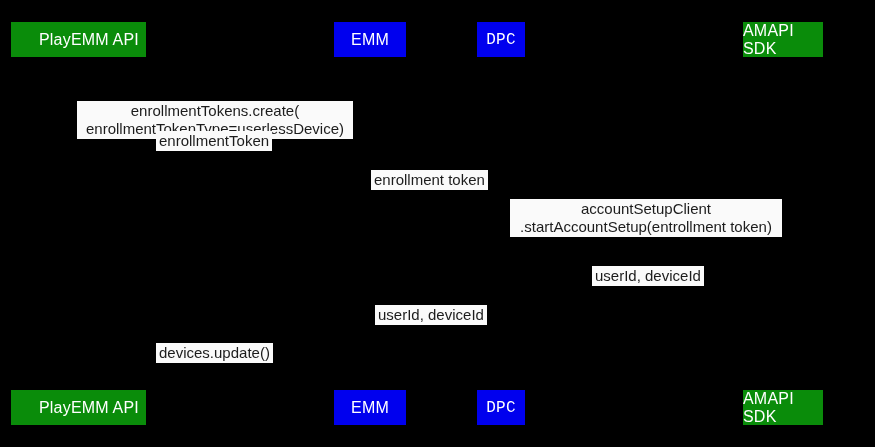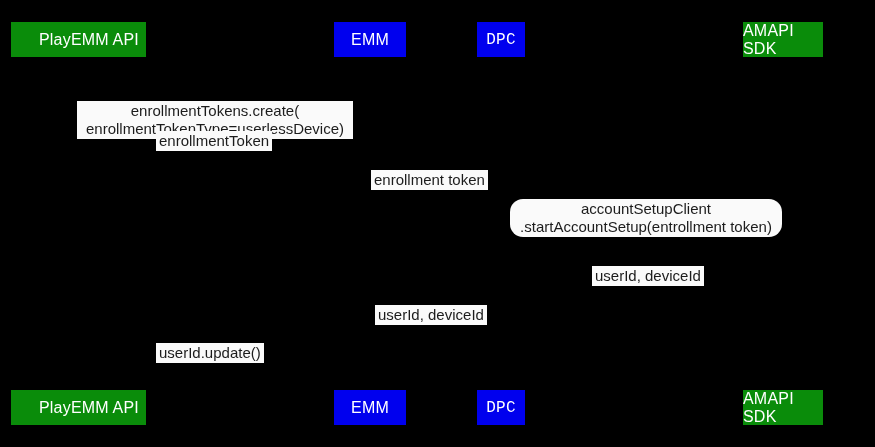--- a/index.html
+++ b/index.html
@@ -41,21 +41,21 @@
     color: #1c1c1c;
     font-size: 15px;
     line-height: 18px;
     text-align: center;
     white-space: pre-line;
     padding: 1px 3px;
   }
   .m1 { left: 77px;  top: 65px;  width: 270px; margin-top: 36px; }
   .m2 { left: 156px; top: 131px; }
   .m3 { left: 371px; top: 170px; }
-  .m4 { left: 510px; top: 199px; width: 266px; border-radius: 13px; }
+  .m4 { left: 510px; top: 199px; width: 266px; }
   .m5 { left: 592px; top: 266px; }
   .m6 { left: 375px; top: 305px; }
   .m7 { left: 156px; top: 343px; }
 </style>
 </head>
 <body>
 
 <div class="stage" style="background: rgb(0, 0, 0);">
 
   <div class="actor row-top pos-playemm" style="background: rgb(10, 140, 10);">PlayEMM API</div>
@@ -64,20 +64,20 @@
   <div class="actor row-top pos-amapi" style="background: rgb(10, 140, 10);">AMAPI SDK</div>
 
   <div class="msg m1">enrollmentTokens.create(
 enrollmentTokenType=userlessDevice)</div>
   <div class="msg m2">enrollmentToken</div>
   <div class="msg m3">enrollment token</div>
   <div class="msg m4">accountSetupClient
 .startAccountSetup(entrollment token)</div>
   <div class="msg m5">userId, deviceId</div>
   <div class="msg m6">userId, deviceId</div>
-  <div class="msg m7">userId.update()</div>
+  <div class="msg m7">devices.update()</div>
 
   <div class="actor row-bottom pos-playemm" style="background: rgb(10, 140, 10);">PlayEMM API</div>
   <div class="actor row-bottom pos-emm" style="background: rgb(0, 0, 238);">EMM</div>
   <div class="actor row-bottom pos-dpc" style="background: rgb(0, 0, 238);">DPC</div>
   <div class="actor row-bottom pos-amapi" style="background: rgb(10, 140, 10);">AMAPI SDK</div>
 
 </div>
 
 </body></html>

